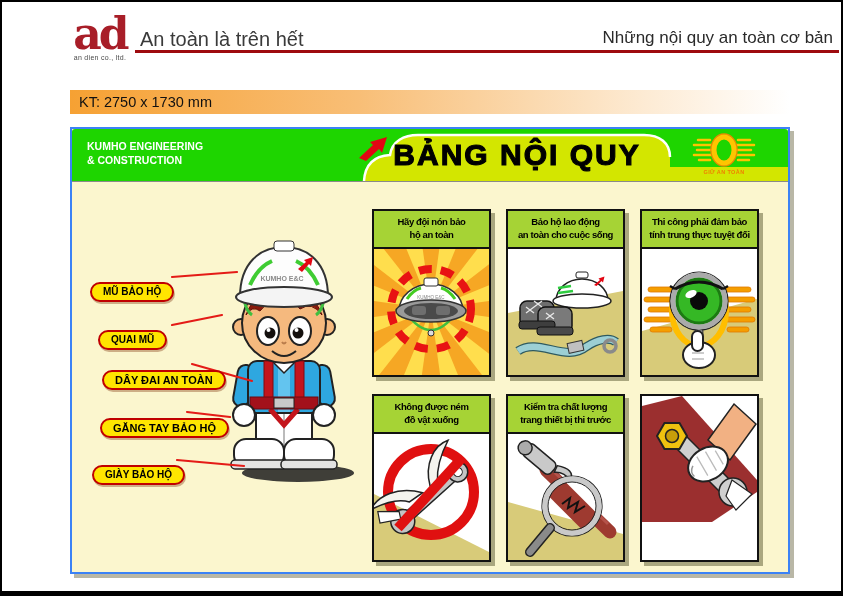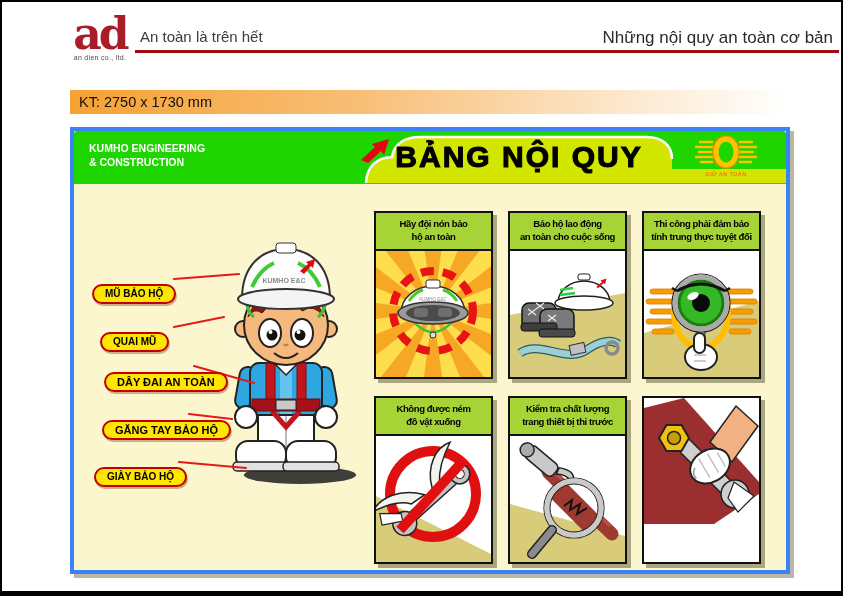--- a/index.html
+++ b/index.html
@@ -2,31 +2,31 @@
 <html><head>
 <meta charset="utf-8">
 <style>
   html,body{margin:0;padding:0;background:#e8e8e8;font-family:"Liberation Sans",sans-serif;}
   .page{position:relative;width:843px;height:596px;background:#fff;border:2px solid #000;
         border-bottom-width:5px;box-sizing:border-box;overflow:hidden;}
   
   .brand{position:absolute;left:62px;top:10px;width:72px;text-align:center;}
   .brand-mark{font-size:44px;line-height:44px;font-weight:bold;color:#A81E28;letter-spacing:-3px;font-family:"DejaVu Serif",serif;}
   .brand-sub{font-size:7px;color:#4a4a4a;margin-top:-2px;letter-spacing:.3px;}
-  .tagline-left{position:absolute;left:138px;top:26px;font-size:15px;color:#3a3a3a;text-align:right;}
+  .tagline-left{position:absolute;left:138px;top:26px;font-size:20px;color:#3a3a3a;text-align:right;}
   .tagline-right{position:absolute;right:8px;top:26px;font-size:17px;color:#2a2a2a;}
   .header-rule{position:absolute;left:133px;top:48px;width:704px;height:3px;background:#9E0B0F;}
   
   .size-bar{position:absolute;left:68px;top:88px;width:720px;height:24px;
             background:linear-gradient(to right,#F6A133 0%,#F8BE76 40%,#FDEBD4 80%,#fff 100%);
             display:flex;align-items:center;padding-left:9px;box-sizing:border-box;
             font-size:14.5px;color:#111;}
   
   .board{position:absolute;left:68px;top:125px;width:720px;height:447px;background:#FBF6CE;
-         border:4px solid #3b82f6;box-shadow:4px 4px 0 #b9b7a6;box-sizing:border-box;}
+         border:2px solid #3b82f6;box-shadow:4px 4px 0 #b9b7a6;box-sizing:border-box;}
   .board-header{position:relative;height:52px;background:#1ED500;border-bottom:1px solid #8a8a8a;
                 border-radius:3px 3px 0 0;overflow:hidden;}
   .cloud-svg{position:absolute;left:0;top:0;}
   .company{position:absolute;left:15px;top:11px;color:#fff;font-weight:bold;font-size:10.5px;line-height:1.3;}
   .company-arrow{position:absolute;left:284px;top:5px;}
   .board-title{position:absolute;left:295px;top:9px;width:300px;text-align:center;
                font-size:30px;font-weight:bold;color:#000;letter-spacing:2px;
                -webkit-text-stroke:1.1px #000;}
   .badge{position:absolute;left:620px;top:3px;width:64px;height:48px;text-align:center;}
   .badge-caption{font-size:5.5px;font-weight:bold;color:#F07F00;letter-spacing:.4px;margin-top:-3px;}

